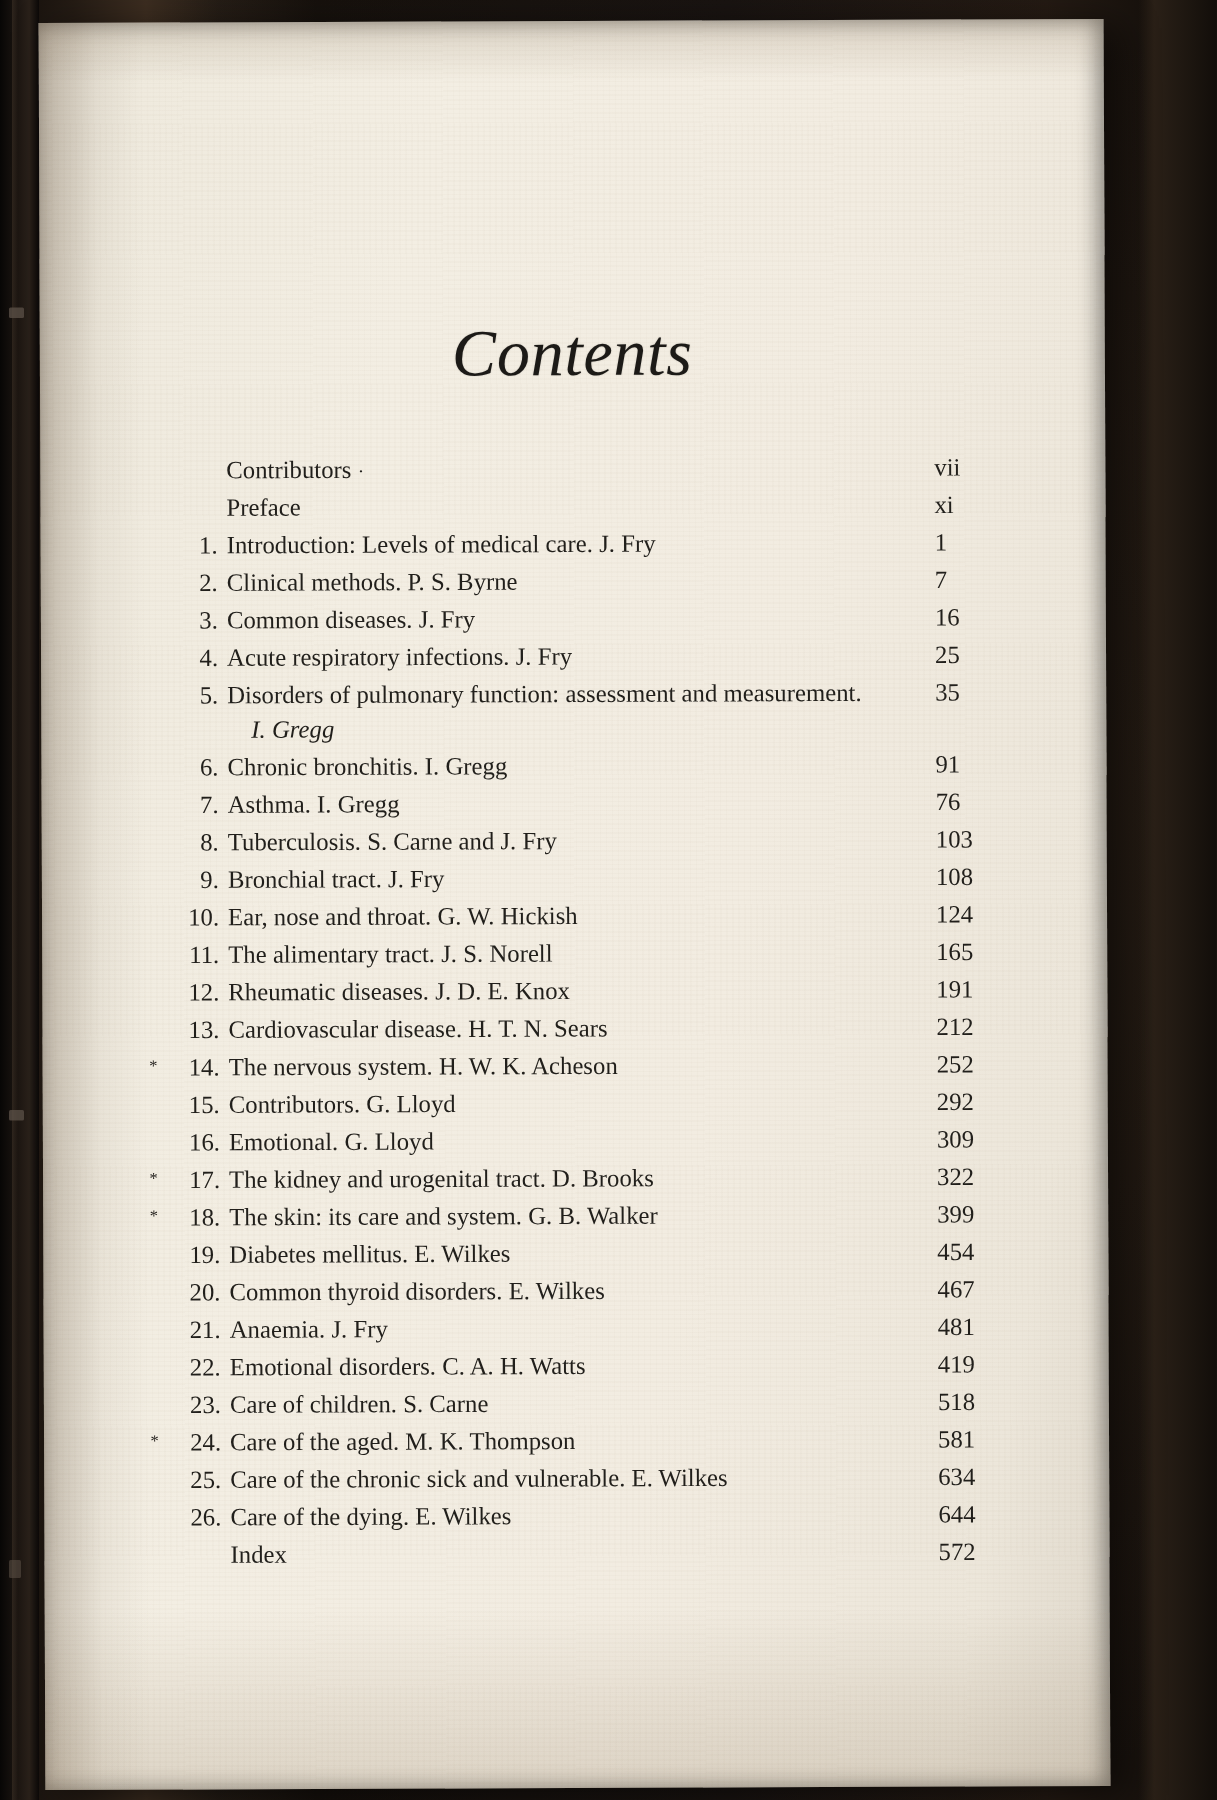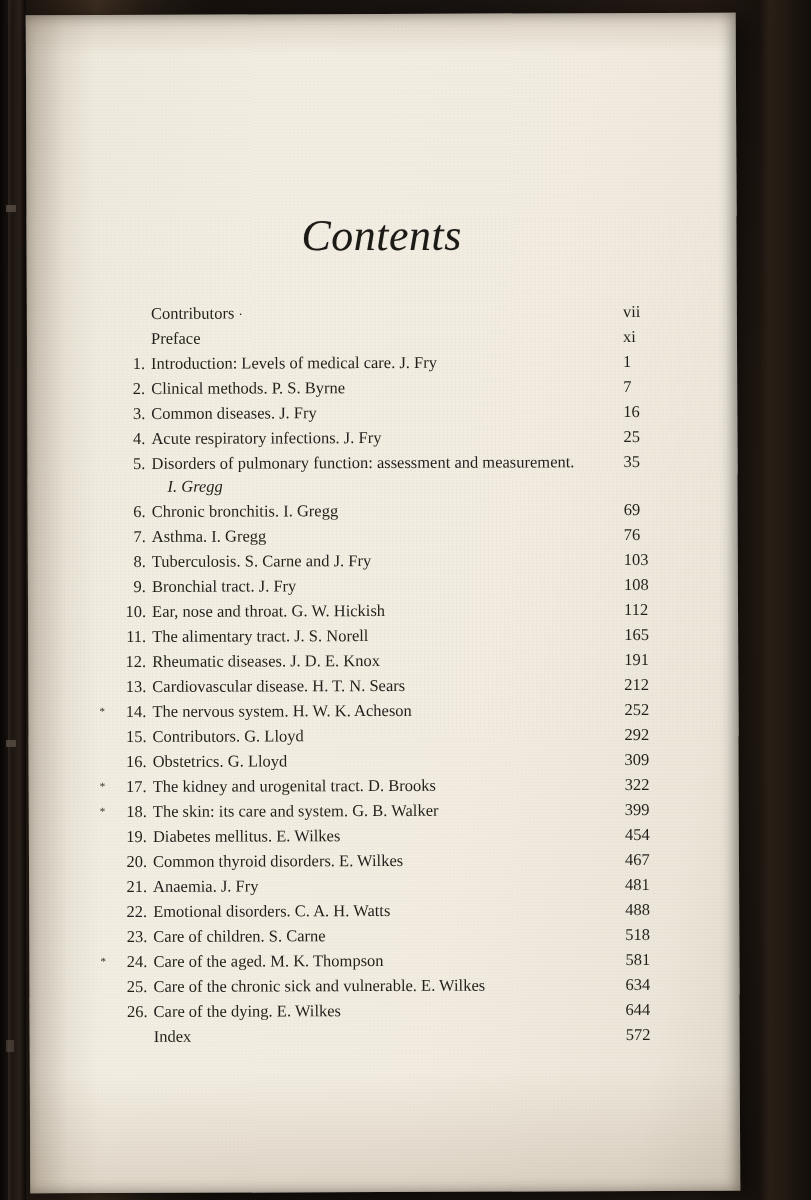--- a/index.html
+++ b/index.html
@@ -229,21 +229,21 @@
         <div class="entry tight">
           <span class="num">5.</span>
           <span class="label">Disorders of pulmonary function: assessment and measurement.</span>
           <span class="pg">35</span>
         </div>
         <div class="cont-line">I. Gregg</div>
 
         <div class="entry">
           <span class="num">6.</span>
           <span class="label"><span>Chronic bronchitis.</span> <span class="author">I. Gregg</span></span>
-          <span class="pg">69</span>
+          <span class="pg">91</span>
         </div>
 
         <div class="entry">
           <span class="num">7.</span>
           <span class="label"><span>Asthma.</span> <span class="author">I. Gregg</span></span>
           <span class="pg">76</span>
         </div>
 
         <div class="entry">
           <span class="num">8.</span>
@@ -253,21 +253,21 @@
 
         <div class="entry">
           <span class="num">9.</span>
           <span class="label"><span>Bronchial tract.</span> <span class="author">J. Fry</span></span>
           <span class="pg">108</span>
         </div>
 
         <div class="entry">
           <span class="num">10.</span>
           <span class="label"><span>Ear, nose and throat.</span> <span class="author">G. W. Hickish</span></span>
-          <span class="pg">112</span>
+          <span class="pg">124</span>
         </div>
 
         <div class="entry">
           <span class="num">11.</span>
           <span class="label"><span>The alimentary tract.</span> <span class="author">J. S. Norell</span></span>
           <span class="pg">165</span>
         </div>
 
         <div class="entry">
           <span class="num">12.</span>
@@ -289,21 +289,21 @@
         </div>
 
         <div class="entry">
           <span class="num">15.</span>
           <span class="label"><span>Contributors.</span> <span class="author">G. Lloyd</span></span>
           <span class="pg">292</span>
         </div>
 
         <div class="entry">
           <span class="num">16.</span>
-          <span class="label"><span>Obstetrics.</span> <span class="author">G. Lloyd</span></span>
+          <span class="label"><span>Emotional.</span> <span class="author">G. Lloyd</span></span>
           <span class="pg">309</span>
         </div>
 
         <div class="entry">
           <span class="star">*</span>
           <span class="num">17.</span>
           <span class="label"><span>The kidney and urogenital tract.</span> <span class="author">D. Brooks</span></span>
           <span class="pg">322</span>
         </div>
 
@@ -328,21 +328,21 @@
 
         <div class="entry">
           <span class="num">21.</span>
           <span class="label"><span>Anaemia.</span> <span class="author">J. Fry</span></span>
           <span class="pg">481</span>
         </div>
 
         <div class="entry">
           <span class="num">22.</span>
           <span class="label"><span>Emotional disorders.</span> <span class="author">C. A. H. Watts</span></span>
-          <span class="pg">488</span>
+          <span class="pg">419</span>
         </div>
 
         <div class="entry">
           <span class="num">23.</span>
           <span class="label"><span>Care of children.</span> <span class="author">S. Carne</span></span>
           <span class="pg">518</span>
         </div>
 
         <div class="entry">
           <span class="star">*</span>

